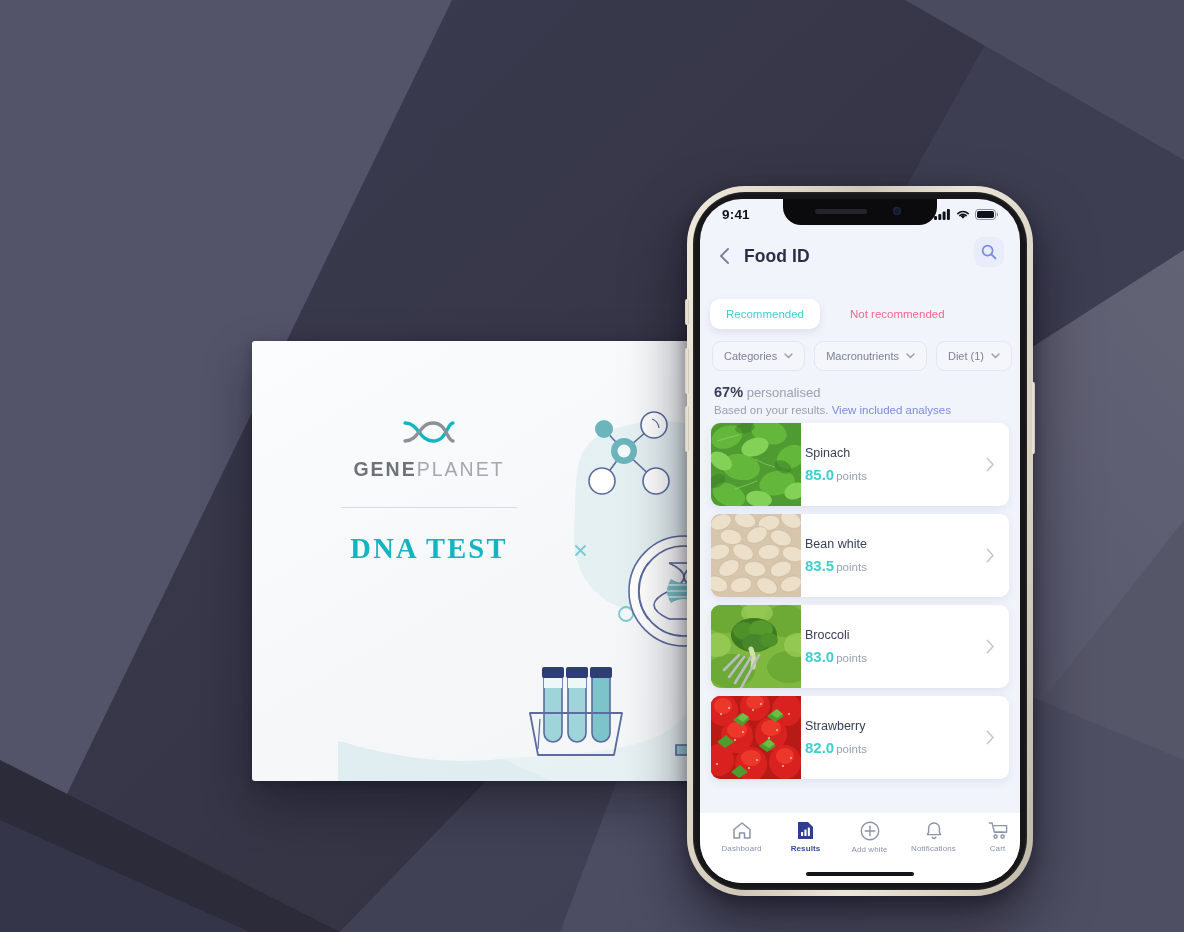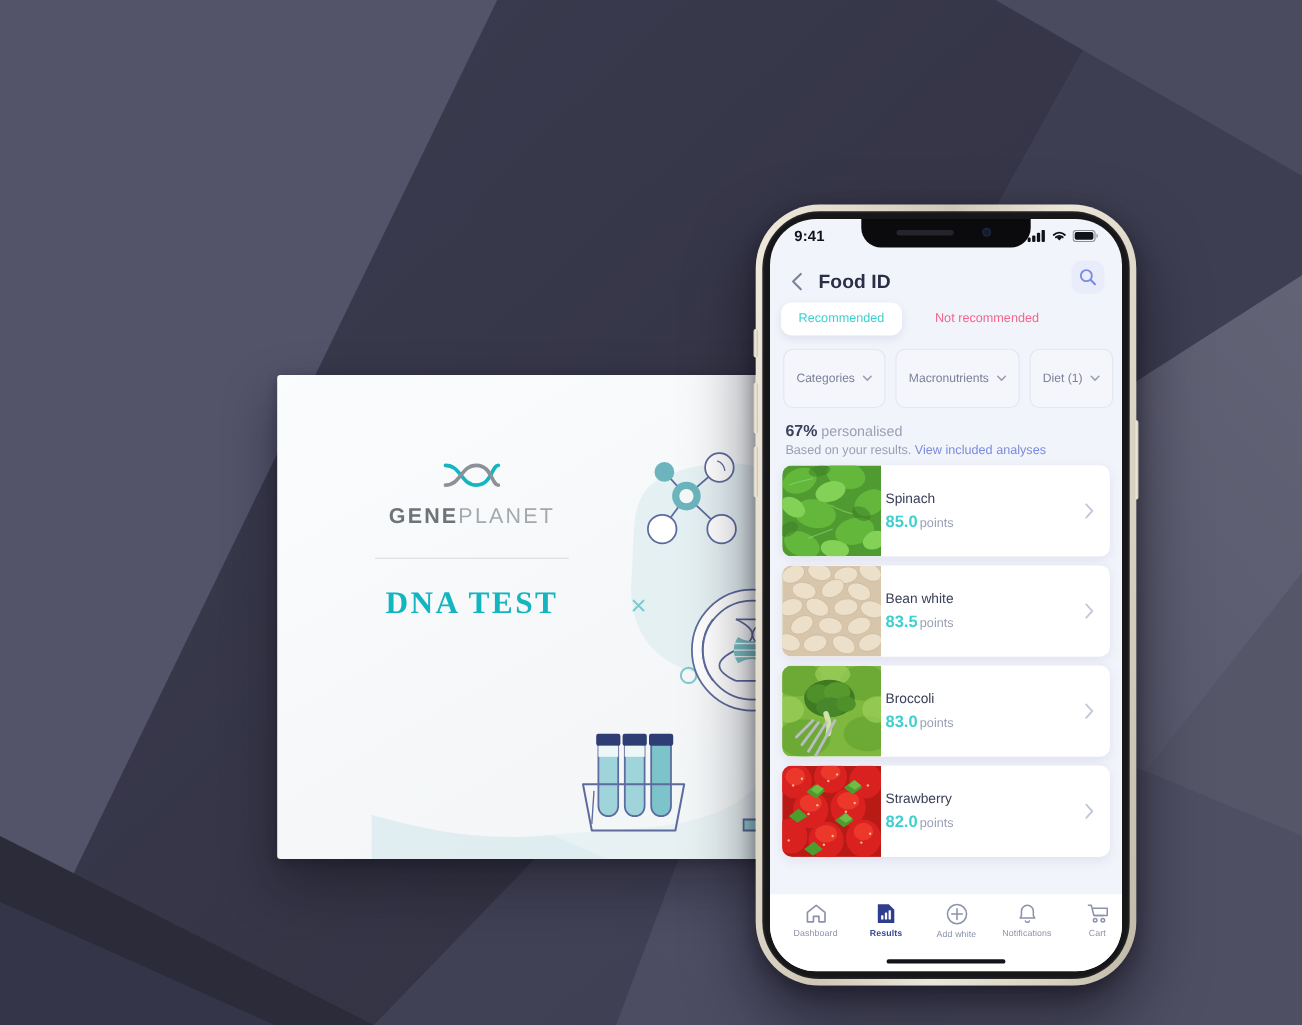--- a/index.html
+++ b/index.html
@@ -86,30 +86,30 @@
   .back-chev{width:22px;height:22px;flex:0 0 auto;}
   .app-title{font-size:17.5px;font-weight:bold;color:#2a2f47;margin-left:8px;letter-spacing:.1px;}
   .search-btn{
     margin-left:auto;width:30px;height:30px;border-radius:9px;background:#e9ecfa;
     display:flex;align-items:center;justify-content:center;
   }
 
   
   .segwrap{display:flex;align-items:center;padding:4px 10px 0 10px;}
   .seg{
-    font-size:11.5px;padding:9px 16px;border-radius:10px;white-space:nowrap;
+    font-size:11.5px;padding:9px 16px;border-radius:10px;white-space:nowrap;margin-top:24px;
   }
   .seg.active{background:#ffffff;color:#3ed0cf;box-shadow:0 3px 9px rgba(80,90,150,.13);font-weight:normal;}
   .seg.inactive{color:#f4668c;margin-left:14px;}
 
   
   .filters{display:flex;gap:9px;padding:12px 0 0 12px;}
   .chip{
     display:flex;align-items:center;gap:7px;border:1px solid #e2e6f3;
-    border-radius:9px;padding:20px 11px;font-size:11px;color:#7b819a;
+    border-radius:9px;padding:8px 11px;font-size:11px;color:#7b819a;
     background:#f4f6fc;white-space:nowrap;flex:0 0 auto;
   }
 
   
   .pers{padding:13px 0 0 14px;}
   .pers-l1{font-size:13px;color:#9aa0b4;}
   .pers-l1 b{font-size:14.5px;color:#39405c;}
   .pers-l2{font-size:11.5px;color:#9aa0b4;margin-top:4px;}
   .pers-l2 a{color:#7b8bdd;text-decoration:none;}
 

